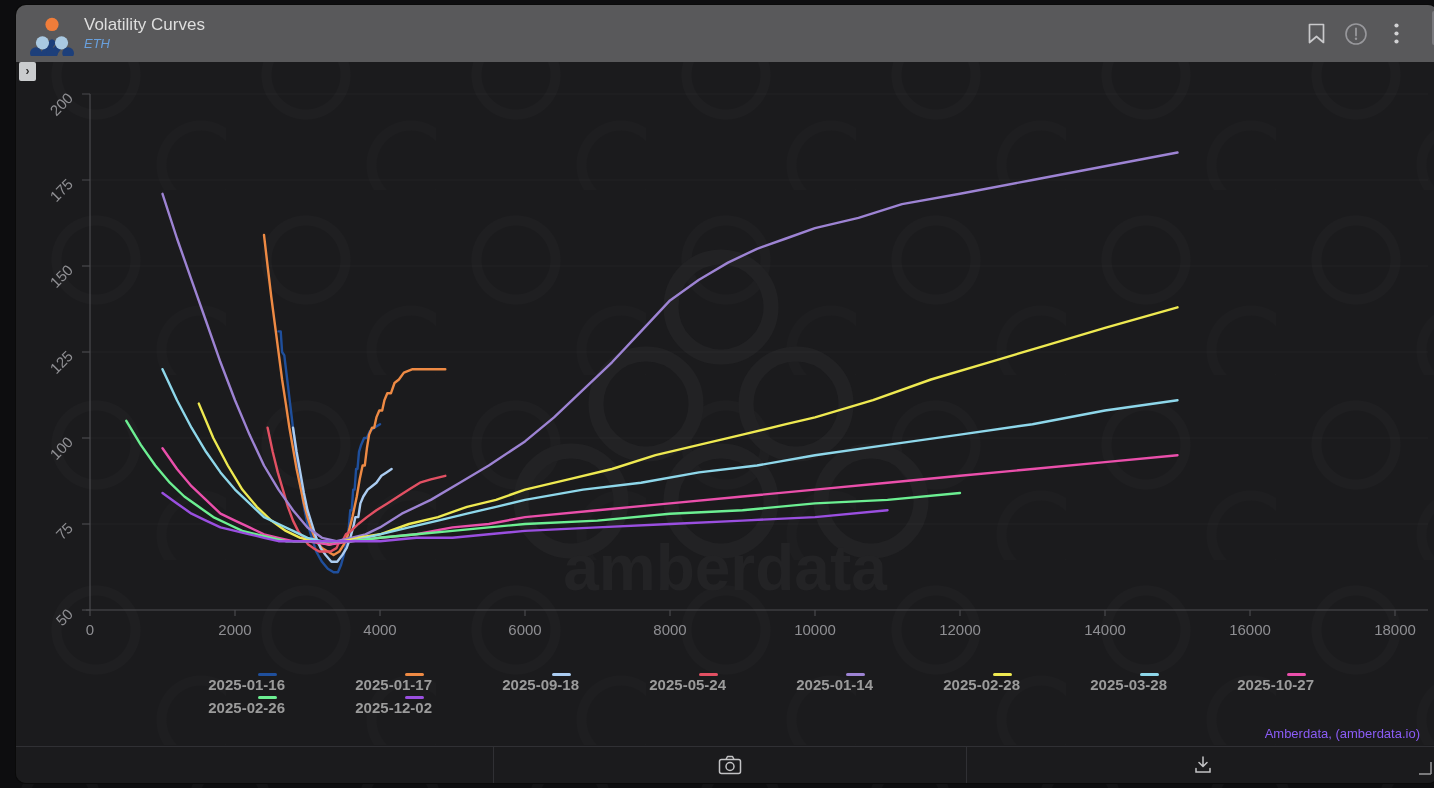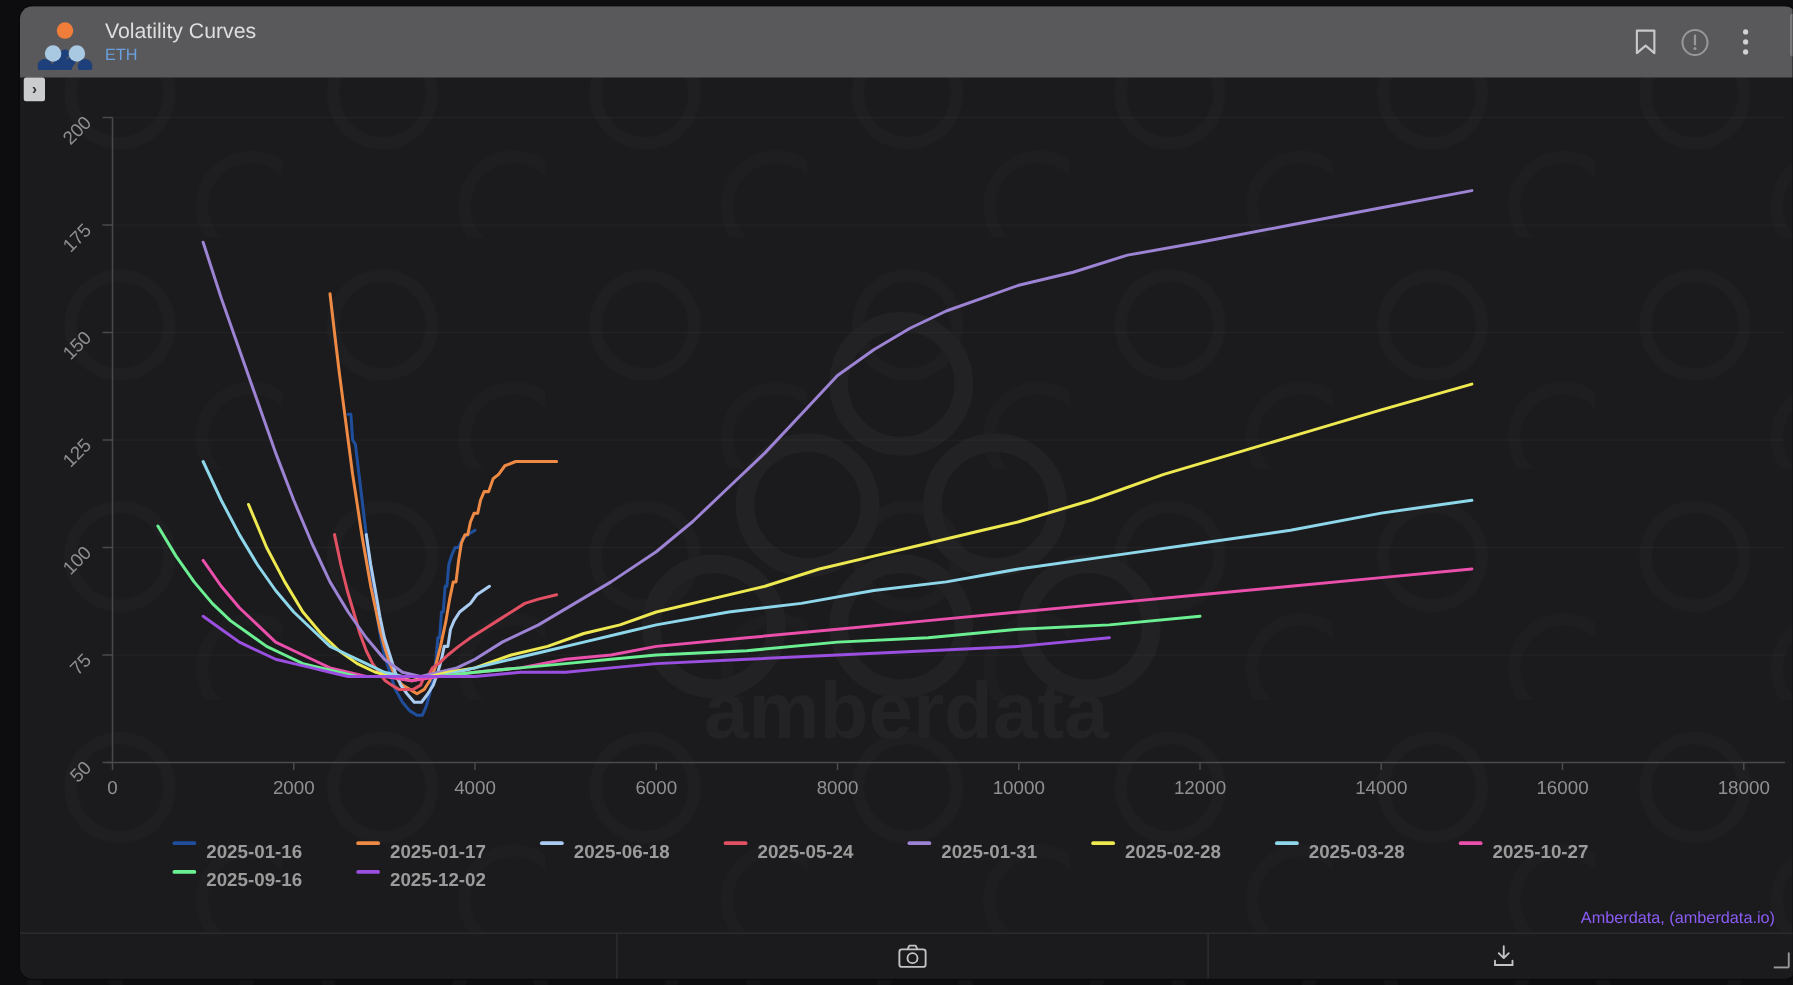--- a/index.html
+++ b/index.html
@@ -14,35 +14,35 @@
   .card::before{content:'';position:absolute;inset:0;pointer-events:none;
     background-image:radial-gradient(circle at 80px 70px, transparent 34px, rgba(255,255,255,0.016) 35px, rgba(255,255,255,0.016) 44px, transparent 45px),
                      radial-gradient(circle at 185px 160px, transparent 34px, rgba(255,255,255,0.013) 35px, rgba(255,255,255,0.013) 44px, transparent 45px);
     background-size:210px 185px;}
   
   .header{position:absolute;left:0;top:0;width:100%;height:57px;background:#59595b;
     display:flex;align-items:center;box-sizing:border-box;padding:0 22px 0 14px;z-index:5;}
   .logo{width:44px;height:44px;flex:0 0 auto;margin-right:10px;}
   .titles{display:flex;flex-direction:column;justify-content:center;line-height:1.15;}
   .title{font-size:17px;color:#dedede;}
-  .subtitle{font-size:13px;color:#69a0dd;margin-top:2px;}
+  .subtitle{font-size:13px;color:#69a0dd;margin-top:2px;font-style:italic;}
   .spacer{flex:1;}
   .hicon{width:40px;height:40px;display:flex;align-items:center;justify-content:center;cursor:pointer;}
   
   .expander{position:absolute;left:3px;top:57px;width:17px;height:19px;background:#caccce;
     color:#2e2e2e;font-size:12px;font-weight:bold;text-align:center;line-height:19px;
     border-radius:2px;z-index:6;cursor:pointer;}
   
   .scroll-thumb{position:absolute;right:2px;top:6px;width:4px;height:34px;border-radius:2px;
     background:#79797d;z-index:7;}
   
   #plot-svg{position:absolute;left:0;top:0;z-index:2;}
   
   #legend{position:absolute;left:122px;top:668px;width:1296px;display:flex;flex-wrap:wrap;z-index:3;}
-  .legend-item{width:147px;height:23px;display:flex;align-items:flex-start;cursor:pointer;}
+  .legend-item{width:147px;height:23px;display:flex;align-items:flex-end;cursor:pointer;flex-direction:column;}
   .swatch{display:inline-block;width:19px;height:3px;border-radius:2px;margin-right:8px;flex:0 0 auto;}
   .legend-label{font-size:15px;font-weight:bold;color:#9b9b9b;white-space:nowrap;}
   
   .attribution{position:absolute;right:18px;top:721px;font-size:13px;color:#8b5cf6;z-index:3;}
   
   .toolbar{position:absolute;left:0;bottom:0;width:100%;height:37px;display:flex;
     border-top:1px solid #303034;box-sizing:border-box;z-index:4;background:#1b1b1d;}
   .tb-cell{display:flex;align-items:center;justify-content:center;box-sizing:border-box;}
   .tb-cell.c1{width:477px;}
   .tb-cell.c2{width:473px;border-left:1px solid #303034;cursor:pointer;}
@@ -166,45 +166,45 @@
         <div class="legend-item">
           <span class="swatch" style="background: rgb(31, 79, 156);"></span>
           <span class="legend-label">2025-01-16</span>
         </div>
         <div class="legend-item">
           <span class="swatch" style="background: rgb(238, 138, 68);"></span>
           <span class="legend-label">2025-01-17</span>
         </div>
         <div class="legend-item">
           <span class="swatch" style="background: rgb(171, 204, 241);"></span>
-          <span class="legend-label">2025-06-18</span>
+          <span class="legend-label">2025-09-18</span>
         </div>
         <div class="legend-item">
           <span class="swatch" style="background: rgb(226, 80, 99);"></span>
           <span class="legend-label">2025-05-24</span>
         </div>
         <div class="legend-item">
           <span class="swatch" style="background: rgb(157, 131, 211);"></span>
-          <span class="legend-label">2025-01-31</span>
+          <span class="legend-label">2025-01-14</span>
         </div>
         <div class="legend-item">
           <span class="swatch" style="background: rgb(238, 233, 81);"></span>
           <span class="legend-label">2025-02-28</span>
         </div>
         <div class="legend-item">
           <span class="swatch" style="background: rgb(142, 215, 234);"></span>
           <span class="legend-label">2025-03-28</span>
         </div>
         <div class="legend-item">
           <span class="swatch" style="background: rgb(234, 79, 171);"></span>
           <span class="legend-label">2025-10-27</span>
         </div>
         <div class="legend-item">
           <span class="swatch" style="background: rgb(108, 239, 146);"></span>
-          <span class="legend-label">2025-09-16</span>
+          <span class="legend-label">2025-02-26</span>
         </div>
         <div class="legend-item">
           <span class="swatch" style="background: rgb(154, 79, 224);"></span>
           <span class="legend-label">2025-12-02</span>
         </div>
       </div>
 
     <div class="attribution">Amberdata, (amberdata.io)</div>
 
     <div class="toolbar">

